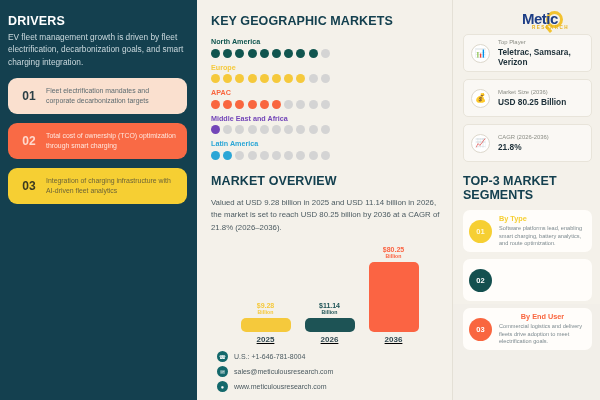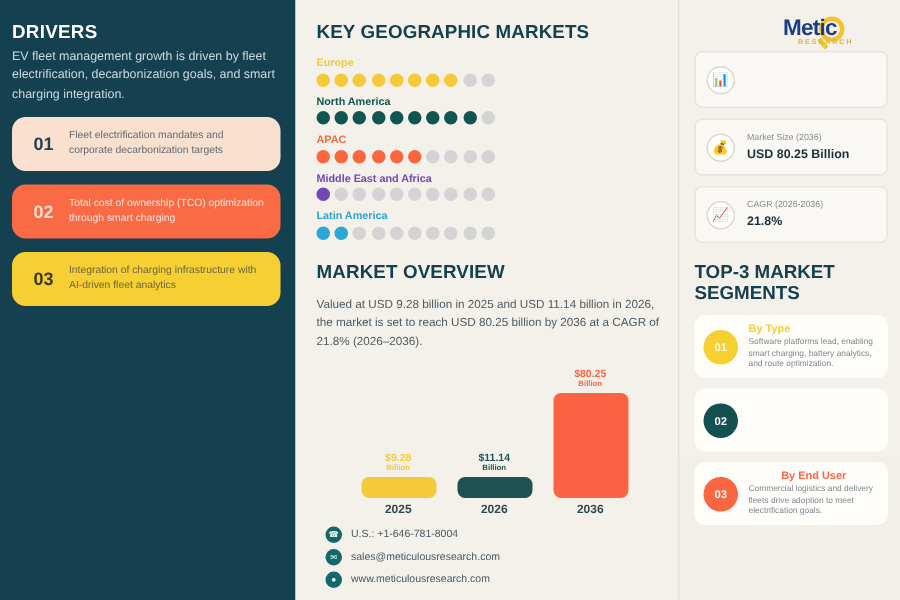--- a/index.html
+++ b/index.html
@@ -62,21 +62,21 @@
 
   .chart { display:flex; align-items:flex-end; justify-content:center;
            gap:14px; height:92px; padding-left:6px; }
   .bar-wrap { width:50px; display:flex; flex-direction:column;
               align-items:center; justify-content:flex-end; }
   .bar-val { font-size:7px; font-weight:bold; line-height:1.15; text-align:center;
              margin-bottom:2px; }
   .bar-val span { display:block; font-size:5.2px; font-weight:bold; }
   .bar { width:50px; border-radius:5px; }
   .bar-years { display:flex; justify-content:center; gap:14px;
-               padding-left:6px; margin-top:3px; }
+               padding-left:6px; margin-top:3px;text-decoration:underline; }
   .yr { width:50px; text-align:center; font-size:8px; font-weight:bold; color:#2f4750; }
 
   .contacts { margin-top:7px; padding-left:6px; }
   .c-row { display:flex; align-items:center; gap:6px; margin-bottom:4px; }
   .c-ico { width:11px; height:11px; border-radius:50%; background:#13686b;
            display:flex; align-items:center; justify-content:center;
            color:#fff; font-size:5.5px; flex:none; }
   .c-txt { font-size:7px; color:#4b5a60; }
 
   
@@ -132,46 +132,46 @@
           <div class="num">03</div>
           <div class="dtext">Integration of charging infrastructure with AI-driven fleet analytics</div>
         </div>
       </div>
   </div>
 
   <div class="mid-panel">
     <div class="sec-title">KEY GEOGRAPHIC MARKETS</div>
     <div id="geo-list">
         <div class="geo-row">
+          <div class="geo-label" style="color: rgb(16, 85, 79);">North America</div>
+          <div class="dots">
+            <div class="dot" style="background: rgb(16, 85, 79);"></div>
+            <div class="dot" style="background: rgb(16, 85, 79);"></div>
+            <div class="dot" style="background: rgb(16, 85, 79);"></div>
+            <div class="dot" style="background: rgb(16, 85, 79);"></div>
+            <div class="dot" style="background: rgb(16, 85, 79);"></div>
+            <div class="dot" style="background: rgb(16, 85, 79);"></div>
+            <div class="dot" style="background: rgb(16, 85, 79);"></div>
+            <div class="dot" style="background: rgb(16, 85, 79);"></div>
+            <div class="dot" style="background: rgb(16, 85, 79);"></div>
+            <div class="dot"></div>
+          </div>
+        </div>
+        <div class="geo-row">
           <div class="geo-label" style="color: rgb(245, 201, 60);">Europe</div>
           <div class="dots">
             <div class="dot" style="background: rgb(245, 201, 60);"></div>
             <div class="dot" style="background: rgb(245, 201, 60);"></div>
             <div class="dot" style="background: rgb(245, 201, 60);"></div>
             <div class="dot" style="background: rgb(245, 201, 60);"></div>
             <div class="dot" style="background: rgb(245, 201, 60);"></div>
             <div class="dot" style="background: rgb(245, 201, 60);"></div>
             <div class="dot" style="background: rgb(245, 201, 60);"></div>
             <div class="dot" style="background: rgb(245, 201, 60);"></div>
             <div class="dot"></div>
-            <div class="dot"></div>
-          </div>
-        </div>
-        <div class="geo-row">
-          <div class="geo-label" style="color: rgb(16, 85, 79);">North America</div>
-          <div class="dots">
-            <div class="dot" style="background: rgb(16, 85, 79);"></div>
-            <div class="dot" style="background: rgb(16, 85, 79);"></div>
-            <div class="dot" style="background: rgb(16, 85, 79);"></div>
-            <div class="dot" style="background: rgb(16, 85, 79);"></div>
-            <div class="dot" style="background: rgb(16, 85, 79);"></div>
-            <div class="dot" style="background: rgb(16, 85, 79);"></div>
-            <div class="dot" style="background: rgb(16, 85, 79);"></div>
-            <div class="dot" style="background: rgb(16, 85, 79);"></div>
-            <div class="dot" style="background: rgb(16, 85, 79);"></div>
             <div class="dot"></div>
           </div>
         </div>
         <div class="geo-row">
           <div class="geo-label" style="color: rgb(249, 102, 63);">APAC</div>
           <div class="dots">
             <div class="dot" style="background: rgb(249, 102, 63);"></div>
             <div class="dot" style="background: rgb(249, 102, 63);"></div>
             <div class="dot" style="background: rgb(249, 102, 63);"></div>
             <div class="dot" style="background: rgb(249, 102, 63);"></div>
@@ -267,20 +267,24 @@
     <div class="logo">
       <div class="logo-mag"></div>
       <div class="logo-handle"></div>
       <div class="logo-text">Metic</div>
       <div class="logo-sub">RESEARCH</div>
     </div>
 
     <div id="stat-list">
         <div class="stat-card">
           <div class="stat-ico">📊</div>
+          <div>
+            <div class="stat-lbl">Top Player</div>
+            <div class="stat-val">Teletrac, Samsara, Verizon</div>
+          </div>
         </div>
         <div class="stat-card">
           <div class="stat-ico">💰</div>
           <div>
             <div class="stat-lbl">Market Size (2036)</div>
             <div class="stat-val">USD 80.25 Billion</div>
           </div>
         </div>
         <div class="stat-card">
           <div class="stat-ico">📈</div>

